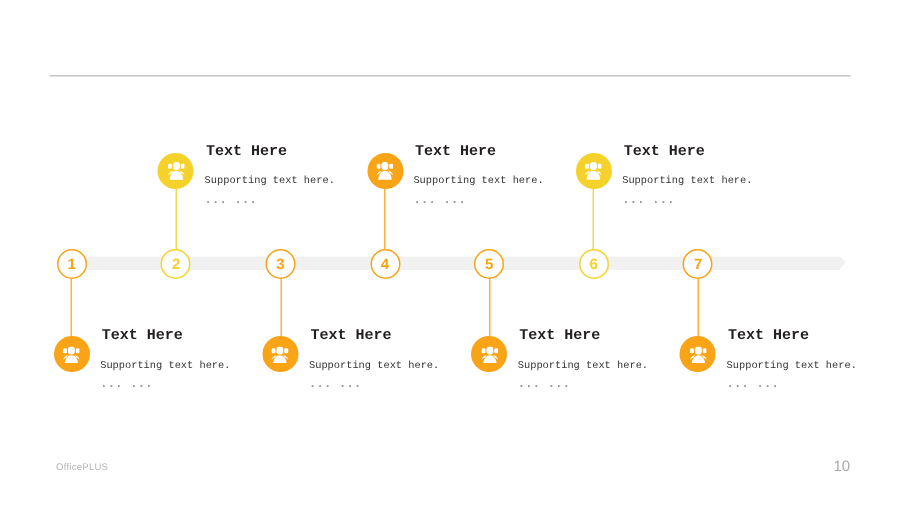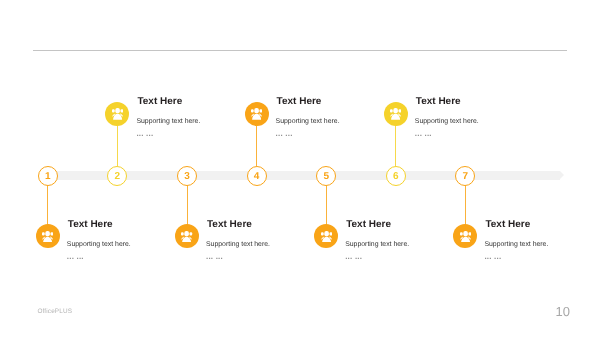--- a/index.html
+++ b/index.html
@@ -8,26 +8,26 @@
   .divider{position:absolute;left:33px;top:50.2px;width:534px;height:1.2px;background:#c4c4c4;}
   .axis{position:absolute;left:48px;top:171.2px;height:8.7px;background:#f1f1f1;}
   .axis-head{position:absolute;top:171.2px;width:0;height:0;border-top:4.35px solid transparent;border-bottom:4.35px solid transparent;border-left:4.8px solid #f1f1f1;}
   .node{position:absolute;}
   .numcircle{position:absolute;width:20.2px;height:20.2px;border-radius:50%;background:#fff;box-sizing:border-box;border:1px solid #f0a81e;display:flex;align-items:center;justify-content:center;}
   .numcircle span{font-size:10px;font-weight:700;line-height:1;position:relative;top:1.6px;}
   .stem{position:absolute;width:0.85px;opacity:.85;}
   .iconcircle{position:absolute;width:24px;height:24px;border-radius:50%;display:flex;align-items:center;justify-content:center;}
   .iconcircle svg{width:11.2px;height:11.81px;display:block;position:relative;top:0.3px;}
   .txt{position:absolute;}
-  .txt div{position:absolute;left:0;white-space:nowrap;}
+  .txt div{position:absolute;left:0;white-space:nowrap;font-family:Liberation Mono, monospace;}
   .txt .t1{font-size:10px;font-weight:700;color:#231f20;letter-spacing:0px;top:0;line-height:10px;left:1px;}
   .txt .t2{font-size:6.9px;color:#333333;top:21px;line-height:7px;}
   .txt .t3{font-size:8px;color:#8e8e8e;letter-spacing:0.2px;top:33px;line-height:7px;font-weight:700;}
   .footer-left{position:absolute;left:37.4px;top:309.3px;font-size:6.4px;color:#b4b4b4;letter-spacing:.15px;line-height:6.4px;}
-  .footer-right{position:absolute;left:555.6px;top:308.4px;font-size:13px;color:#a8a8a8;line-height:7.5px;}
+  .footer-right{position:absolute;left:555.6px;top:308.4px;font-size:10px;color:#a8a8a8;line-height:7.5px;}
 </style>
 </head>
 <body>
 
 <div class="slide">
   <div class="divider"></div>
   <div class="axis" style="left: 47.8px; width: 512.6px;"></div>
   <div class="axis-head" style="left: 560.4px;"></div>
   <div id="nodes">
   <div class="node">

